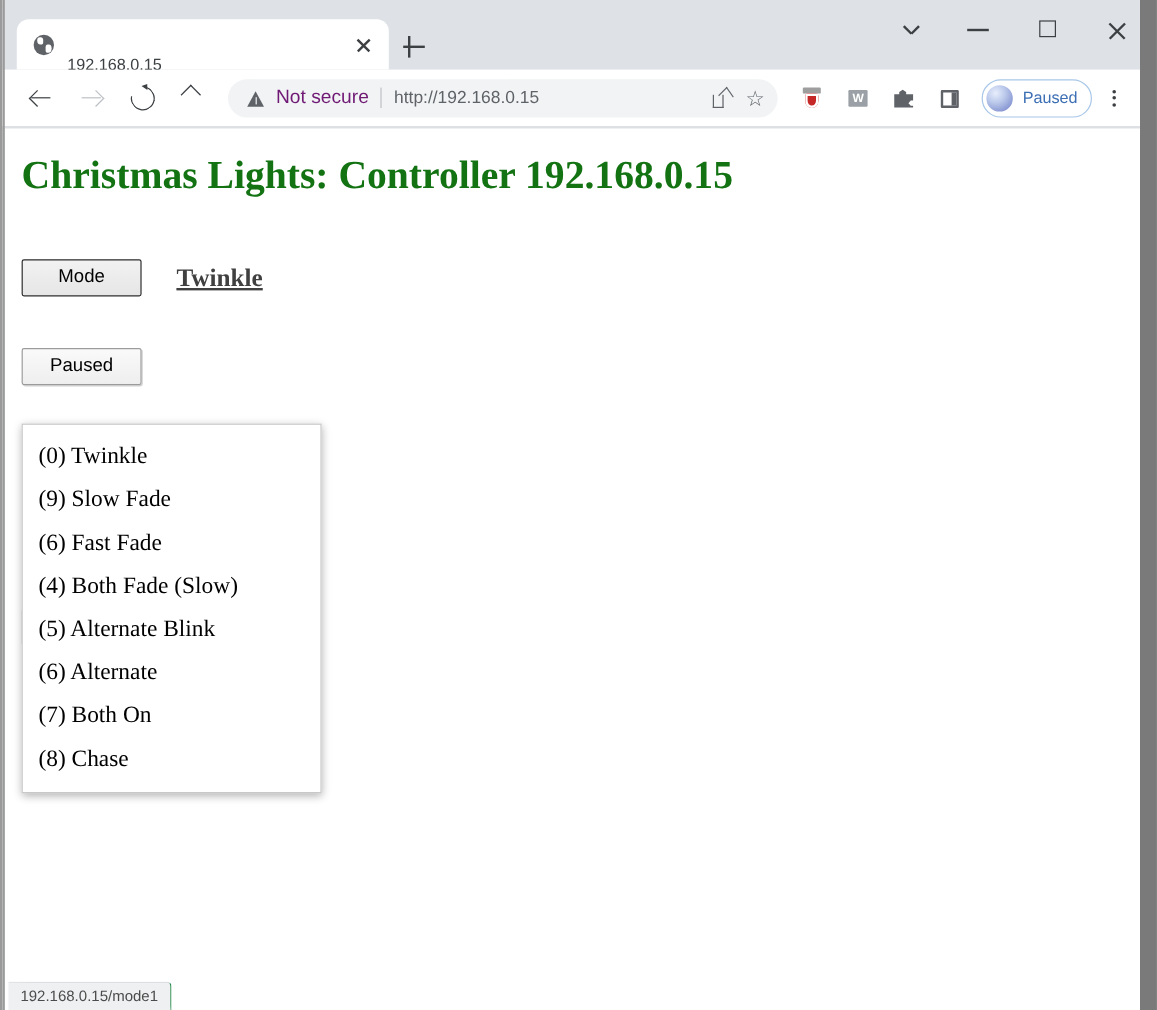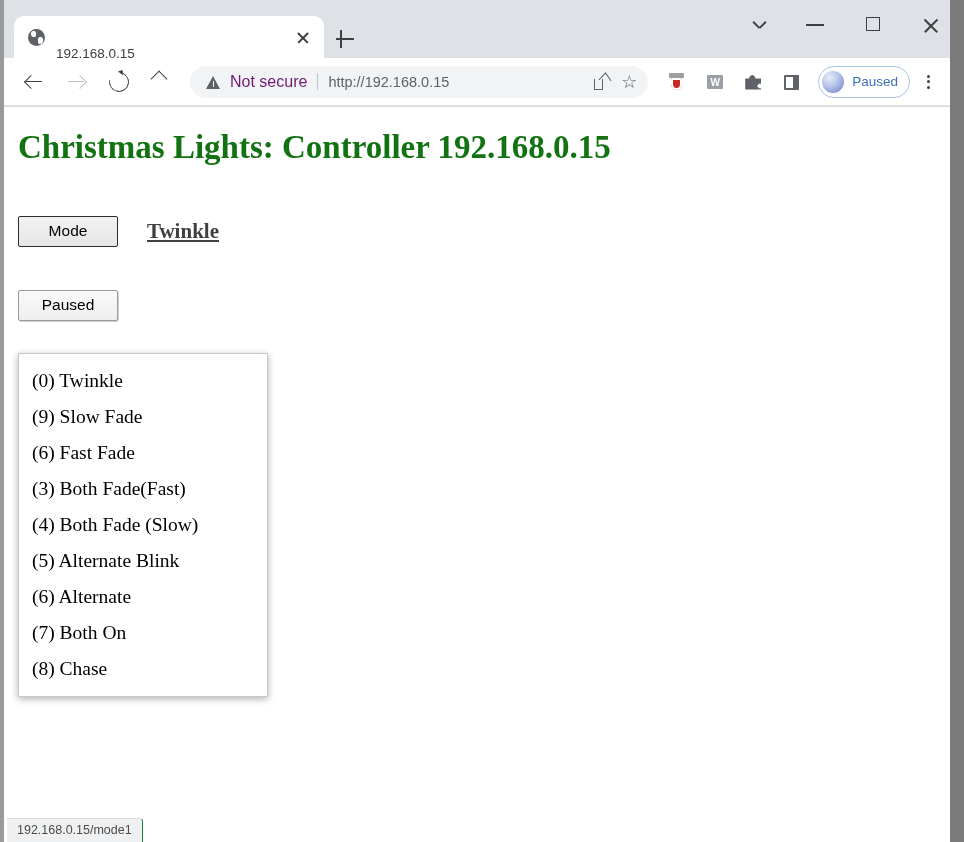--- a/index.html
+++ b/index.html
@@ -643,21 +643,20 @@
     </div>
 
     <div class="ctrl-row" id="row-proto">
       <button class="page-btn plain">Protocol</button>
     </div>
 
     <div id="mode-dropdown">
       <div class="dd-item">(0) Twinkle</div>
       <div class="dd-item">(9) Slow Fade</div>
       <div class="dd-item">(6) Fast Fade</div>
-      <div class="dd-item">(3) Both Fade(Fast)</div>
       <div class="dd-item">(4) Both Fade (Slow)</div>
       <div class="dd-item">(5) Alternate Blink</div>
       <div class="dd-item">(6) Alternate</div>
       <div class="dd-item">(7) Both On</div>
       <div class="dd-item">(8) Chase</div>
     </div>
 
     <div id="status-bubble">192.168.0.15/mode1</div>
   </div>
 

